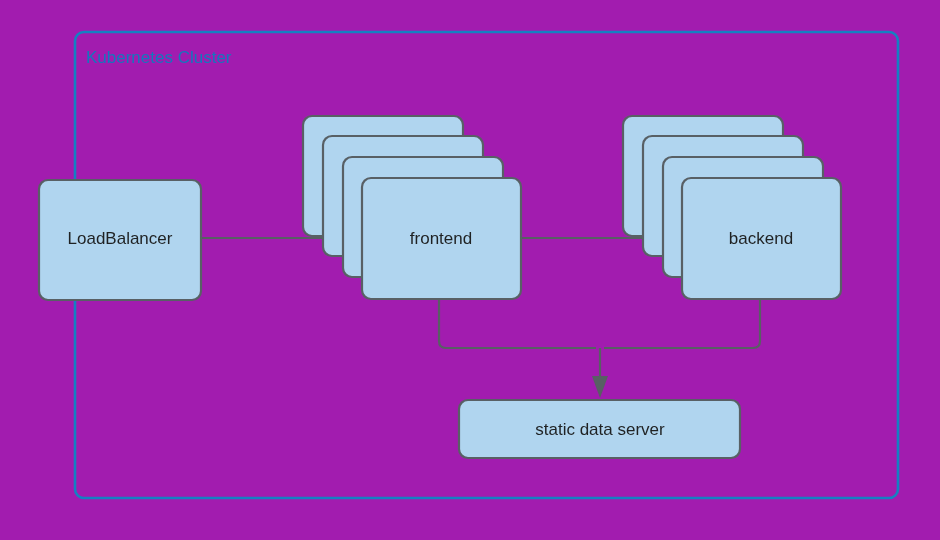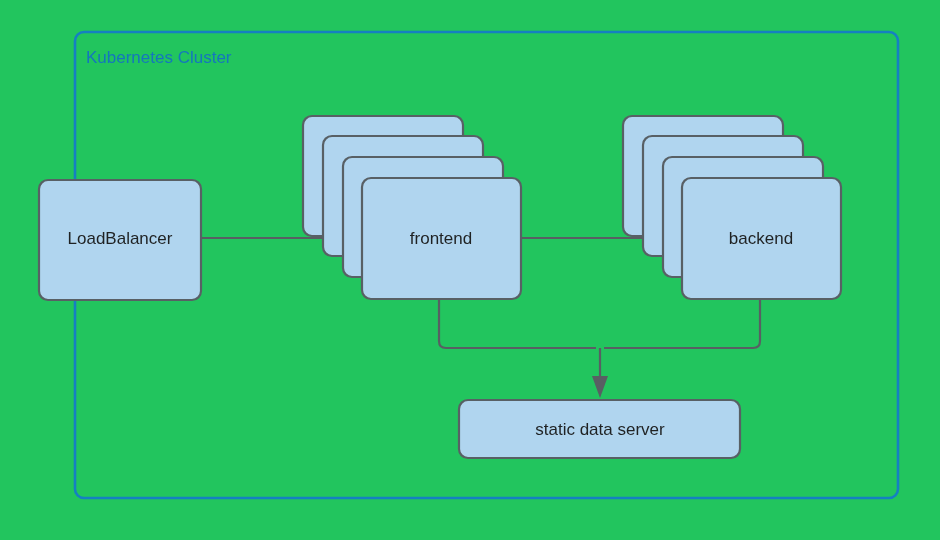--- a/index.html
+++ b/index.html
@@ -7,21 +7,21 @@
     padding: 0;
     background: #ffffff;
   }
   body {
     font-family: "Liberation Sans", sans-serif;
   }
   #canvas {
     position: relative;
     width: 940px;
     height: 540px;
-    background: #22c55e;
+    background: #a21caf;
     overflow: hidden;
   }
   #diagram-svg {
     position: absolute;
     left: 0;
     top: 0;
     width: 940px;
     height: 540px;
   }
   .node-label {

